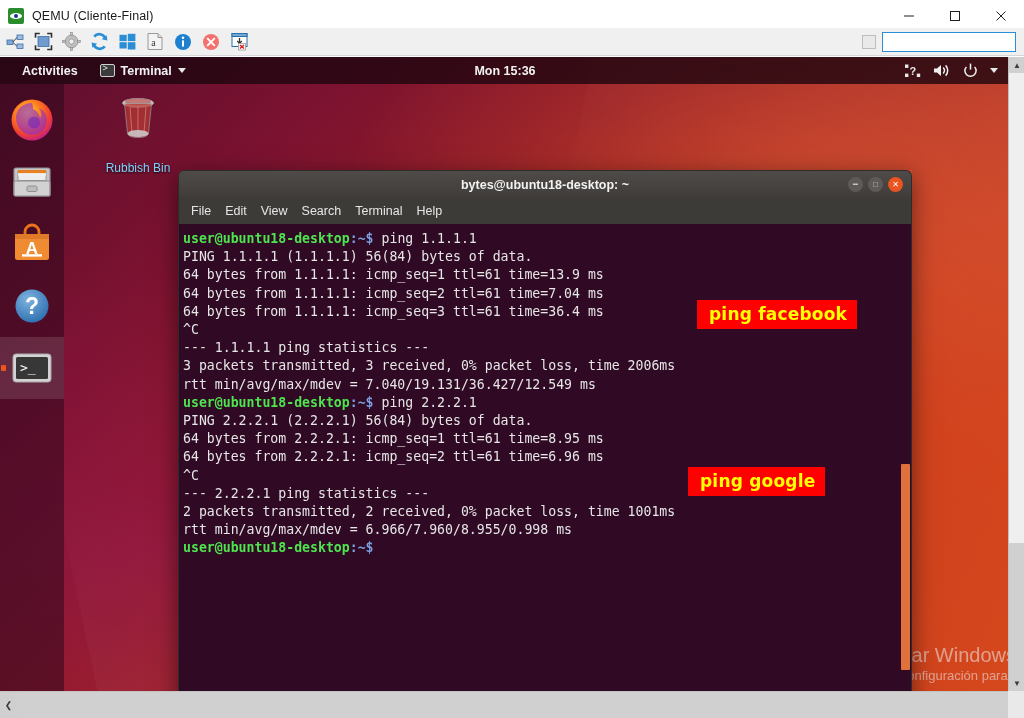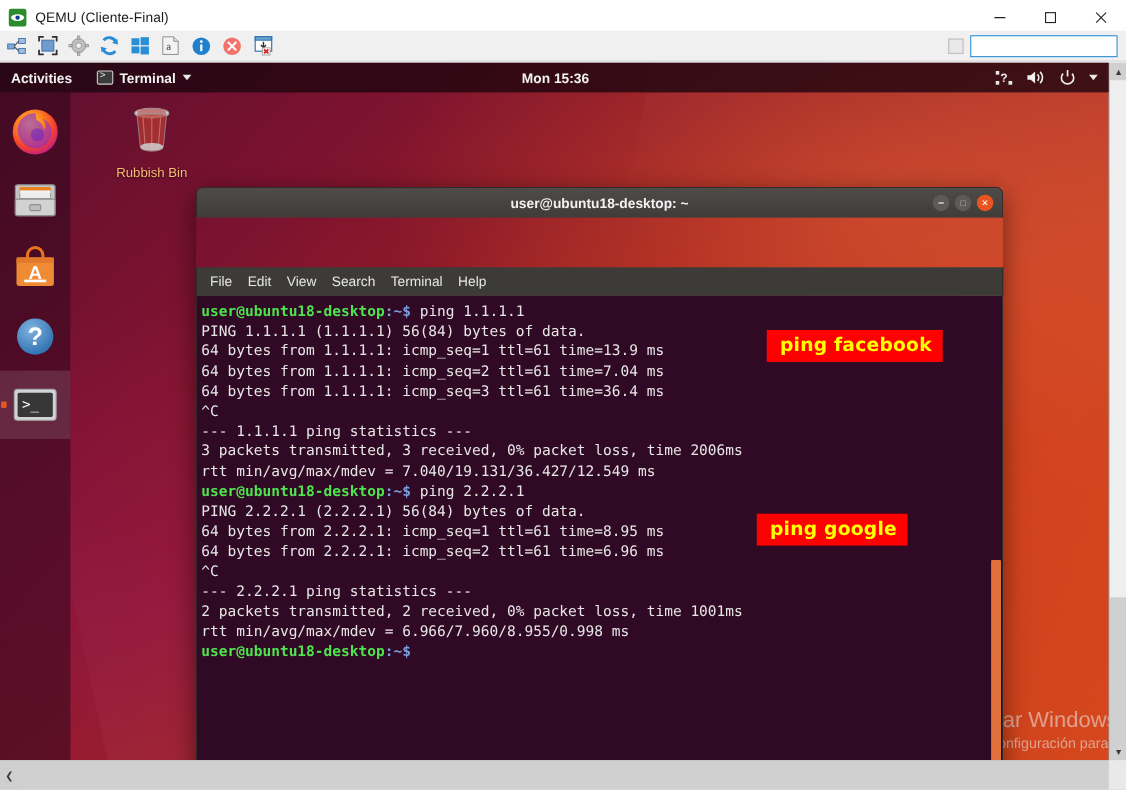--- a/index.html
+++ b/index.html
@@ -131,21 +131,21 @@
   
   .topbar {
     position: absolute; left: 0; top: 0;
     width: 1008px; height: 27px;
     background: rgba(30,5,15,0.80);
     display: flex; align-items: center;
     color: #f2f2f2;
     font-size: 12.5px; font-weight: bold;
     z-index: 30;
   }
-  .topbar-activities { margin-left: 10px; }
+  .topbar-activities { margin-left: 22px; }
   .topbar-appmenu {
     margin-left: 22px;
     display: flex; align-items: center; gap: 6px;
   }
   .term-mini-icon {
     width: 15px; height: 13px;
     background: #3b3b3b;
     border: 1px solid #cfcfcf;
     border-radius: 2px;
     position: relative;
@@ -199,22 +199,22 @@
   .dock-ico svg { display: block; }
 
   
   .desk-icon {
     position: absolute; left: 96px; top: 35px;
     width: 84px;
     display: flex; flex-direction: column; align-items: center;
     z-index: 10;
   }
   .desk-icon-label {
-    margin-top: 4px;
-    font-size: 12px; color: #fdba74;
+    margin-top: 15px;
+    font-size: 12px; color: #7dd3fc;
     text-shadow: 0 1px 2px rgba(0,0,0,0.8);
     white-space: nowrap;
   }
 
   
   .term-win {
     position: absolute; left: 178px; top: 113px;
     width: 734px; height: 544px;
     z-index: 25;
     box-shadow: 0 6px 22px rgba(0,0,0,0.5);
@@ -248,21 +248,21 @@
     color: #cfcfcf; font-size: 8px; line-height: 1;
   }
   .term-btn.close { background: #e95420; color: #ffffff; }
   .term-menubar {
     height: 26px;
     background: #3c3b37;
     border-left: 1px solid #2e2b2a;
     border-right: 1px solid #2e2b2a;
     display: flex; align-items: center;
     padding-left: 12px; gap: 14px;
-    font-size: 12.5px; color: #e6e6e6; margin-top: 45px;
+    font-size: 12.5px; color: #e6e6e6;
   }
   .term-body {
     position: relative;
     height: 488px;
     background: #300a24;
     border: 1px solid #2e2b2a;
     border-top: none;
     border-bottom-left-radius: 4px;
     border-bottom-right-radius: 4px;
     overflow: hidden;
@@ -586,21 +586,21 @@
             <rect x="4" y="9" width="38" height="28" rx="3" fill="#d3d3d3" stroke="#a8a8a8" stroke-width="1"></rect>
             <rect x="7" y="12" width="32" height="22" rx="1.5" fill="#373737"></rect>
             <text x="11" y="27" font-family="DejaVu Sans Mono, monospace" font-size="13" fill="#ffffff">&gt;_</text>
           </svg>
         </span>
       </div>
     </div>
 
     <div class="term-win">
       <div class="term-titlebar">
-        <div class="term-title">user@ubuntu18-desktop: ~</div>
+        <div class="term-title">bytes@ubuntu18-desktop: ~</div>
         <div class="term-btns">
           <div class="term-btn">━</div>
           <div class="term-btn">□</div>
           <div class="term-btn close">✕</div>
         </div>
       </div>
 
       <div class="term-menubar">
         <span>File</span>
         <span>Edit</span>

